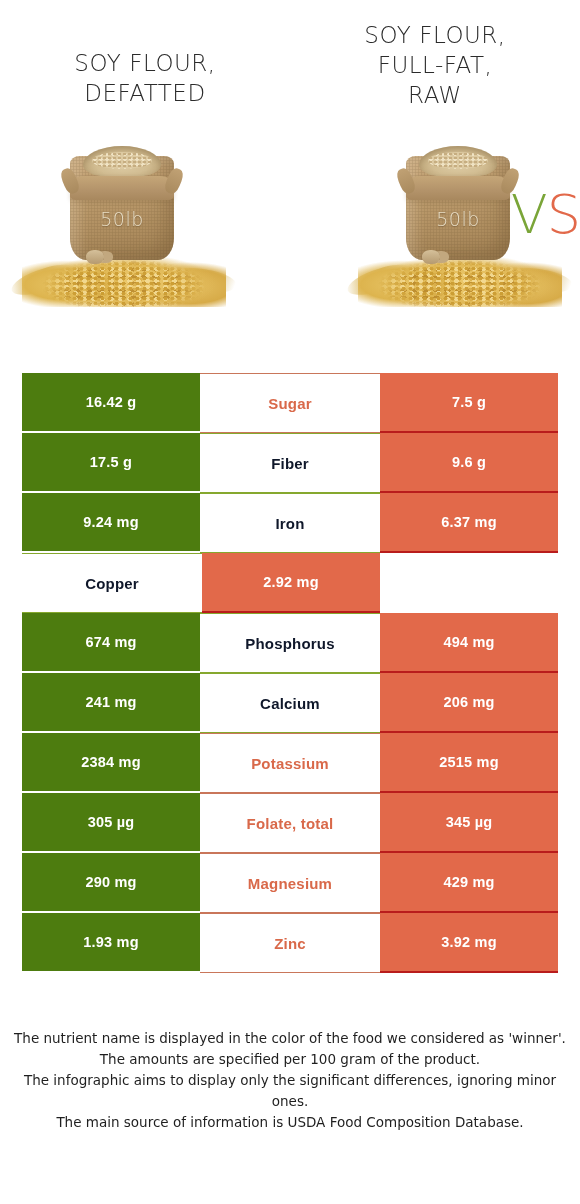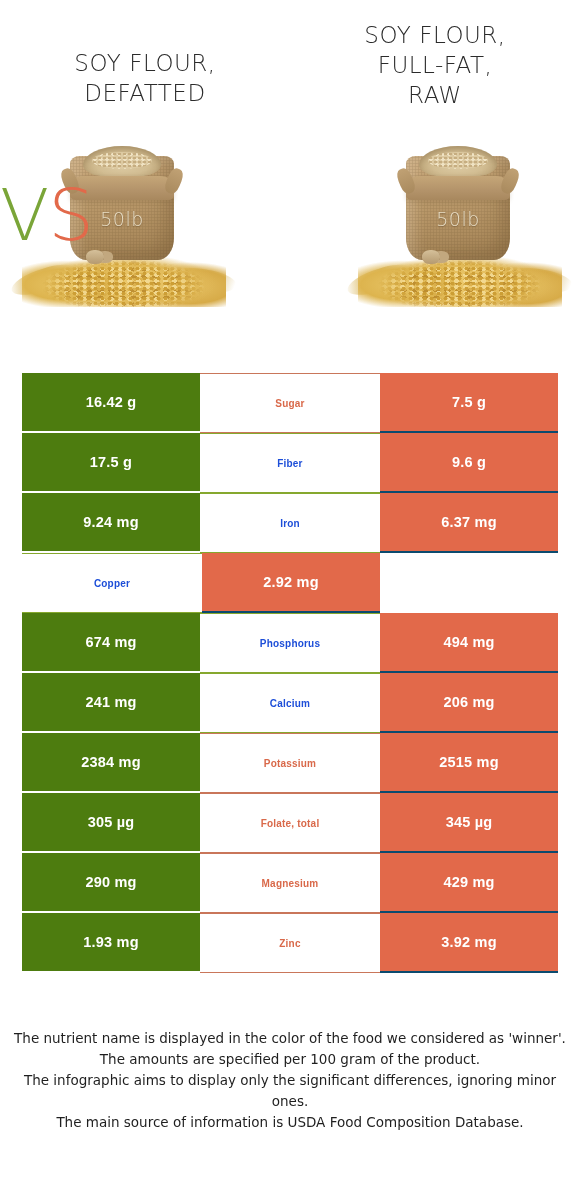--- a/index.html
+++ b/index.html
@@ -202,24 +202,24 @@
     background: linear-gradient(180deg, #d5c09a, #b59a70);
     border-radius: 45%;
     box-shadow: 10px 0 0 -1px #c2a87f;
   }
 
   .vs {
     position: absolute;
     left: 0;
     top: 28px;
     width: 580px;
-    text-align: left;
+    text-align: right;
     font-family: "DejaVu Sans", sans-serif;
     font-weight: 300;
-    font-size: 72px;
+    font-size: 54px;
     line-height: 74px;
     letter-spacing: -1px;
   }
   .vs .v { color: #7aa538; }
   .vs .s { color: #e2694a; }
 
   
   .table {
     position: absolute;
     top: 373px;
@@ -243,31 +243,31 @@
   .cell.left-val {
     width: 178px;
     background: #4d7c0f;
     color: #ffffff;
     border-bottom: 2px solid #ffffff;
   }
   .cell.right-val {
     width: 178px;
     background: #e2694a;
     color: #ffffff;
-    border-bottom: 2px solid #0c4a6e;
+    border-bottom: 2px solid #b91c1c;
   }
   .cell.name {
     width: 180px;
     background: #ffffff;
     font-weight: 600;
-    font-size: 10px;
+    font-size: 15px;
     border-top: 1px solid transparent;
     border-bottom: 1px solid transparent;
   }
-  .cell.name.green  { color: #1d4ed8; border-top-color: #86a82e; border-bottom-color: #86a82e; }
+  .cell.name.green  { color: #0f172a; border-top-color: #86a82e; border-bottom-color: #86a82e; }
   .cell.name.orange { color: #d9694a; border-top-color: #c9765a; border-bottom-color: #c9765a; }
 
   
   .footer {
     position: absolute;
     top: 1028px;
     left: 14px;
     width: 552px;
     text-align: center;
     font-family: "DejaVu Sans", sans-serif;

